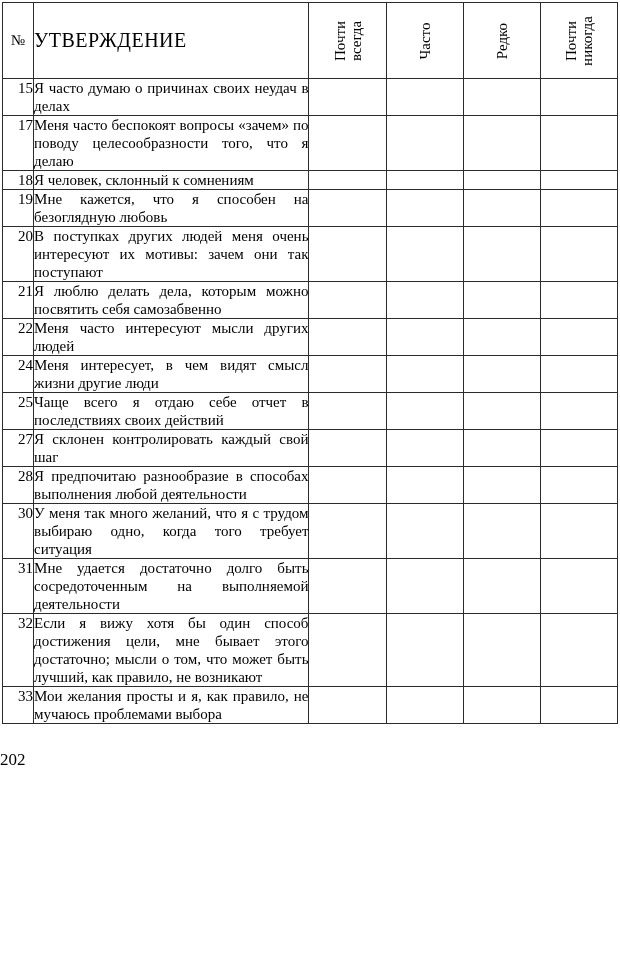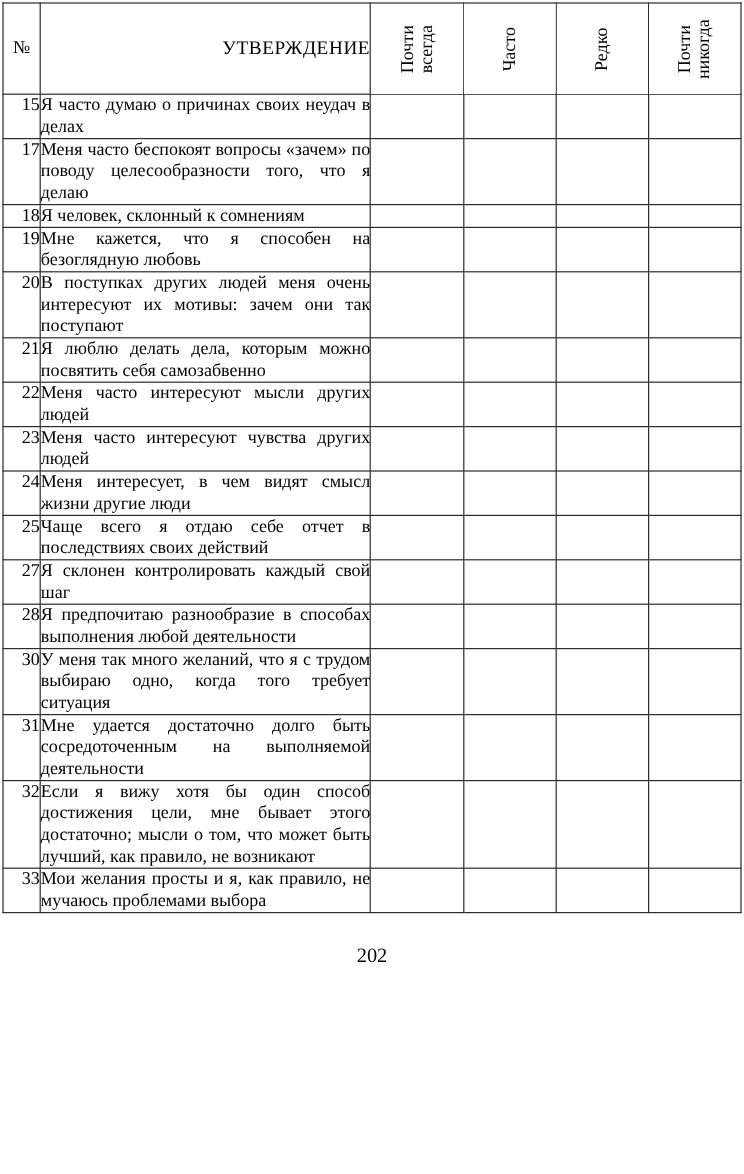--- a/index.html
+++ b/index.html
@@ -37,23 +37,23 @@
 
   thead tr { height: 76px; }
   th.h-num {
     font-weight: normal;
     font-size: 15px;
     text-align: center;
     vertical-align: middle;
   }
   th.h-stmt {
     font-weight: normal;
-    font-size: 16px;
+    font-size: 20px;
     letter-spacing: 0.5px;
-    text-align: right;
+    text-align: left;
     vertical-align: middle;
   }
   th.h-opt {
     font-weight: normal;
     position: relative;
     vertical-align: middle;
   }
   th.h-opt .rot {
     position: absolute;
     left: 50%;
@@ -78,21 +78,21 @@
     text-align: justify;
     vertical-align: top;
     padding: 1px 4px 2px 5px;
     margin-left: 30px;
   }
   td.ans {
     
   }
   .page-number {
     margin-top: 26px;
-    text-align: center;
+    text-align: left;
     font-size: 17px;
   }
 </style>
 </head>
 <body>
 
 <div class="page">
   <table class="qtable">
     <colgroup>
       <col class="c-num">
@@ -171,28 +171,20 @@
       </tr>
       <tr>
         <td class="num">22</td>
         <td class="stmt">Меня часто интересуют мысли других людей</td>
         <td class="ans"></td>
         <td class="ans"></td>
         <td class="ans"></td>
         <td class="ans"></td>
       </tr>
       <tr>
-        <td class="num">23</td>
-        <td class="stmt">Меня часто интересуют чувства других людей</td>
-        <td class="ans"></td>
-        <td class="ans"></td>
-        <td class="ans"></td>
-        <td class="ans"></td>
-      </tr>
-      <tr>
         <td class="num">24</td>
         <td class="stmt">Меня интересует, в чем видят смысл жизни другие люди</td>
         <td class="ans"></td>
         <td class="ans"></td>
         <td class="ans"></td>
         <td class="ans"></td>
       </tr>
       <tr>
         <td class="num">25</td>
         <td class="stmt">Чаще всего я отдаю себе отчет в последствиях своих действий</td>

